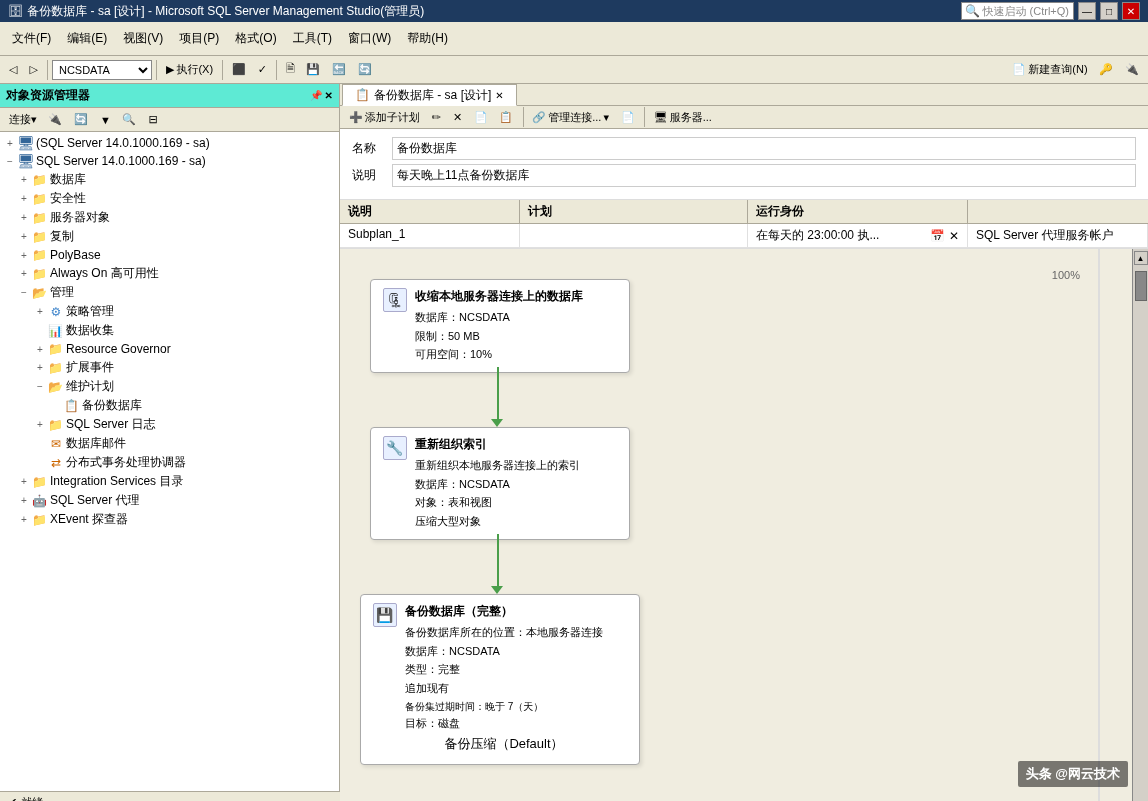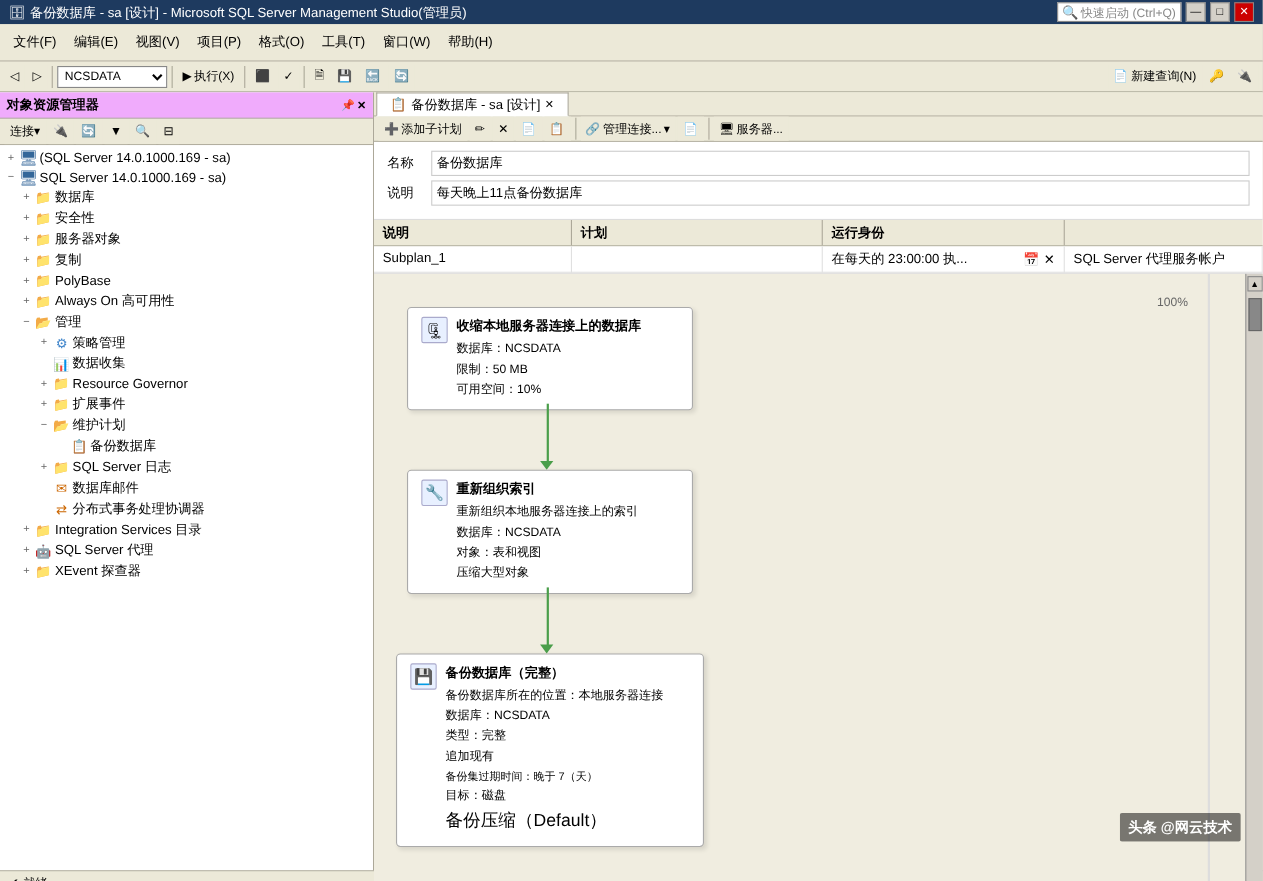--- a/index.html
+++ b/index.html
@@ -21,21 +21,21 @@
     .tb-combo { height: 20px; width: 100px; font-size: 11px; background: white; border: 1px solid #888; padding: 0 2px; }
 
     
     .main-layout { display: flex; height: calc(801px - 22px - 22px - 28px - 22px); }
 
     
     .status-bar { background: #ece9d8; height: 22px; display: flex; align-items: center; padding: 0 8px; border-top: 1px solid #aca899; font-size: 11px; }
 
     
     .oe-panel { width: 340px; background: white; border-right: 1px solid #aca899; display: flex; flex-direction: column; }
-    .oe-header { background: #f0abfc; height: 24px; display: flex; align-items: center; padding: 0 6px; border-bottom: 1px solid #aca899; font-size: 12px; font-weight: bold; justify-content: space-between; text-align: center; }
+    .oe-header { background: #5eead4; height: 24px; display: flex; align-items: center; padding: 0 6px; border-bottom: 1px solid #aca899; font-size: 12px; font-weight: bold; justify-content: space-between; text-align: center; }
     .oe-header-left { display: flex; align-items: center; gap: 4px; }
     .oe-toolbar { background: #ece9d8; height: 24px; display: flex; align-items: center; padding: 0 4px; border-bottom: 1px solid #aca899; gap: 2px; }
     .oe-tree { flex: 1; overflow: auto; background: white; padding: 2px 0; }
     .tree-item { display: flex; align-items: center; padding: 1px 2px; cursor: pointer; white-space: nowrap; }
     .tree-expand { width: 16px; text-align: center; font-size: 10px; color: #666; flex-shrink: 0; }
     .tree-icon { width: 16px; height: 16px; flex-shrink: 0; margin-right: 2px; display: flex; align-items: center; justify-content: center; }
     .tree-label { font-size: 12px; }
     .indent-1 { padding-left: 16px; }
     .indent-2 { padding-left: 32px; }
     .indent-3 { padding-left: 48px; }
@@ -69,21 +69,21 @@
 
     
     .flow-box { position: absolute; background: white; border: 1px solid #aaa; border-radius: 4px; padding: 8px 12px; font-size: 11px; width: 260px; box-shadow: 2px 2px 4px rgba(0,0,0,0.1); }
 
     
     .right-scrollbar { width: 16px; background: #d4d0c8; border-left: 1px solid #888; display: flex; flex-direction: column; align-items: center; padding: 2px 0; gap: 2px; }
     .sb-btn { width: 14px; height: 14px; background: #d4d0c8; border: 1px solid #888; display: flex; align-items: center; justify-content: center; font-size: 8px; cursor: pointer; }
     .sb-track { flex: 1; background: #d4d0c8; width: 14px; position: relative; }
     .sb-thumb { background: #888; width: 12px; height: 30px; position: absolute; top: 4px; left: 1px; border: 1px solid #666; }
 
-    .watermark { position: fixed; bottom: 36px; right: 20px; background: rgba(0,0,0,0.5); color: white; padding: 4px 8px; font-size: 13px; font-weight: bold; border-radius: 2px; z-index: 100; }
+    .watermark { position: fixed; bottom: 14px; right: 20px; background: rgba(0,0,0,0.5); color: white; padding: 4px 8px; font-size: 13px; font-weight: bold; border-radius: 2px; z-index: 100; }
   </style>
 </head>
 <body>
 
 <div class="title-bar">
   <div class="title-bar-left">
     <span>🗄</span>
     <span>备份数据库 - sa [设计] - Microsoft SQL Server Management Studio(管理员)</span>
   </div>
   <div style="display:flex;align-items:center;gap:4px;">
@@ -427,21 +427,21 @@
             <div style="display:flex;align-items:flex-start;gap:8px;">
               <div style="width:24px;height:24px;flex-shrink:0;background:#e8f0ff;border:1px solid #aac;border-radius:2px;display:flex;align-items:center;justify-content:center;font-size:14px;">💾</div>
               <div>
                 <div style="font-weight:bold;font-size:12px;margin-bottom:3px;">备份数据库（完整）</div>
                 <div style="font-size:11px;line-height:1.7;">备份数据库所在的位置：本地服务器连接</div>
                 <div style="font-size:11px;line-height:1.7;">数据库：NCSDATA</div>
                 <div style="font-size:11px;line-height:1.7;">类型：完整</div>
                 <div style="font-size:11px;line-height:1.7;">追加现有</div>
                 <div style="font-size:10px;line-height:1.7;">备份集过期时间：晚于 7（天）</div>
                 <div style="font-size:11px;line-height:1.7;font-family:Liberation Mono, monospace;">目标：磁盘</div>
-                <div style="font-size:16px;line-height:1.7;">备份压缩（Default）</div>
+                <div style="font-size:13px;line-height:1.7;text-align:center;">备份压缩（Default）</div>
               </div>
             </div>
           </div>
 
           <div style="position:absolute;right:20px;top:20px;font-size:11px;color:#666;">100%</div>
 
         </div>
       </div>
 
       <div class="right-scrollbar">

